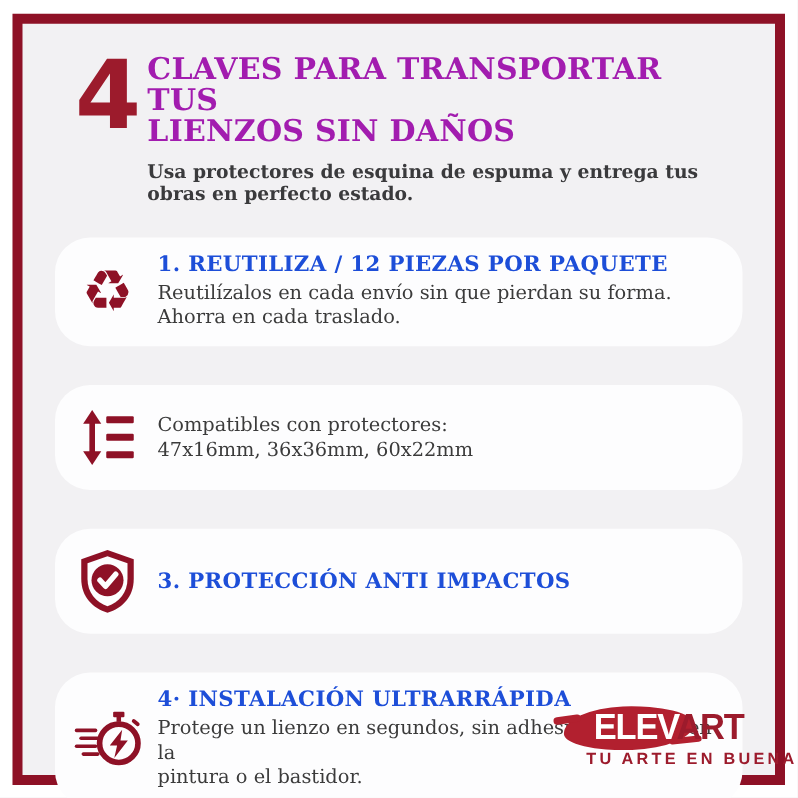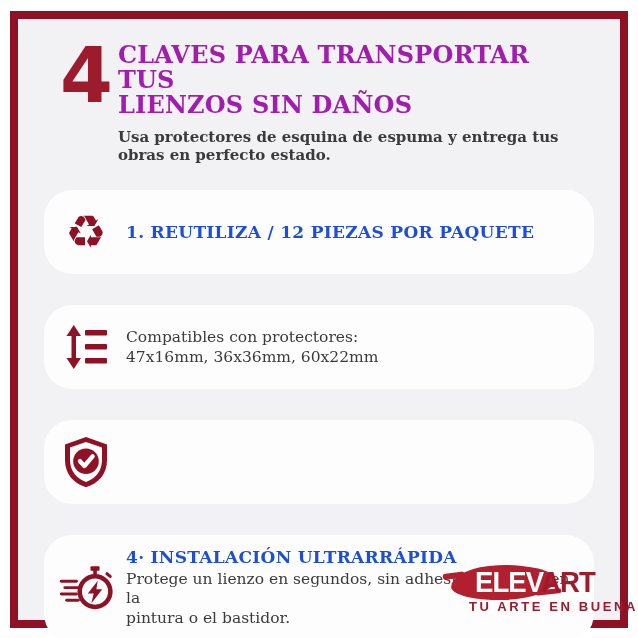--- a/index.html
+++ b/index.html
@@ -174,20 +174,22 @@
     </div>
 
     <div class="cards">
 
       <section class="card">
         <div class="icon-box">
           <span class="recycle-glyph">♻</span>
         </div>
         <div class="card-text">
           <h2 class="card-heading">1. REUTILIZA / 12 PIEZAS POR PAQUETE</h2>
+          <p class="card-body">Reutilízalos en cada envío sin que pierdan su forma.
+Ahorra en cada traslado.</p>
         </div>
       </section>
 
       <section class="card">
         <div class="icon-box">
           <svg width="46" height="46" viewBox="0 0 46 46">
             <rect class="fill" x="8.5" y="9" width="4.5" height="28"></rect>
             <polygon class="fill" points="10.75,1 3.5,12 18,12"></polygon>
             <polygon class="fill" points="10.75,45 3.5,34 18,34"></polygon>
             <rect class="fill" x="22" y="6" width="22" height="5.5" rx="1"></rect>
@@ -204,20 +206,21 @@
       <section class="card">
         <div class="icon-box">
           <svg width="48" height="52" viewBox="0 0 24 26">
             <path class="fill" d="M12 0.5 L22.5 4.2 V12 C22.5 19.2 18 23.8 12 25.6 C6 23.8 1.5 19.2 1.5 12 V4.2 Z"></path>
             <path d="M12 3 L20 5.8 V12 C20 17.6 16.6 21.4 12 23 C7.4 21.4 4 17.6 4 12 V5.8 Z" fill="#fdfdfe"></path>
             <circle class="fill" cx="12" cy="12.6" r="6.4"></circle>
             <path d="M9 12.6 L11.2 15 L15.3 10.2" fill="none" stroke="#fdfdfe" stroke-width="2.2" stroke-linecap="round" stroke-linejoin="round"></path>
           </svg>
         </div>
         <div class="card-text">
+          <h2 class="card-heading">3. PROTECCIÓN ANTI IMPACTOS</h2>
         </div>
       </section>
 
       <section class="card">
         <div class="icon-box">
           <svg width="62" height="52" viewBox="0 0 62 52">
             <rect class="fill" x="2" y="17" width="20" height="3.2" rx="1.6"></rect>
             <rect class="fill" x="6" y="24" width="18" height="3.2" rx="1.6"></rect>
             <rect class="fill" x="2" y="31" width="20" height="3.2" rx="1.6"></rect>
             <rect class="fill" x="8" y="38" width="16" height="3.2" rx="1.6"></rect>

